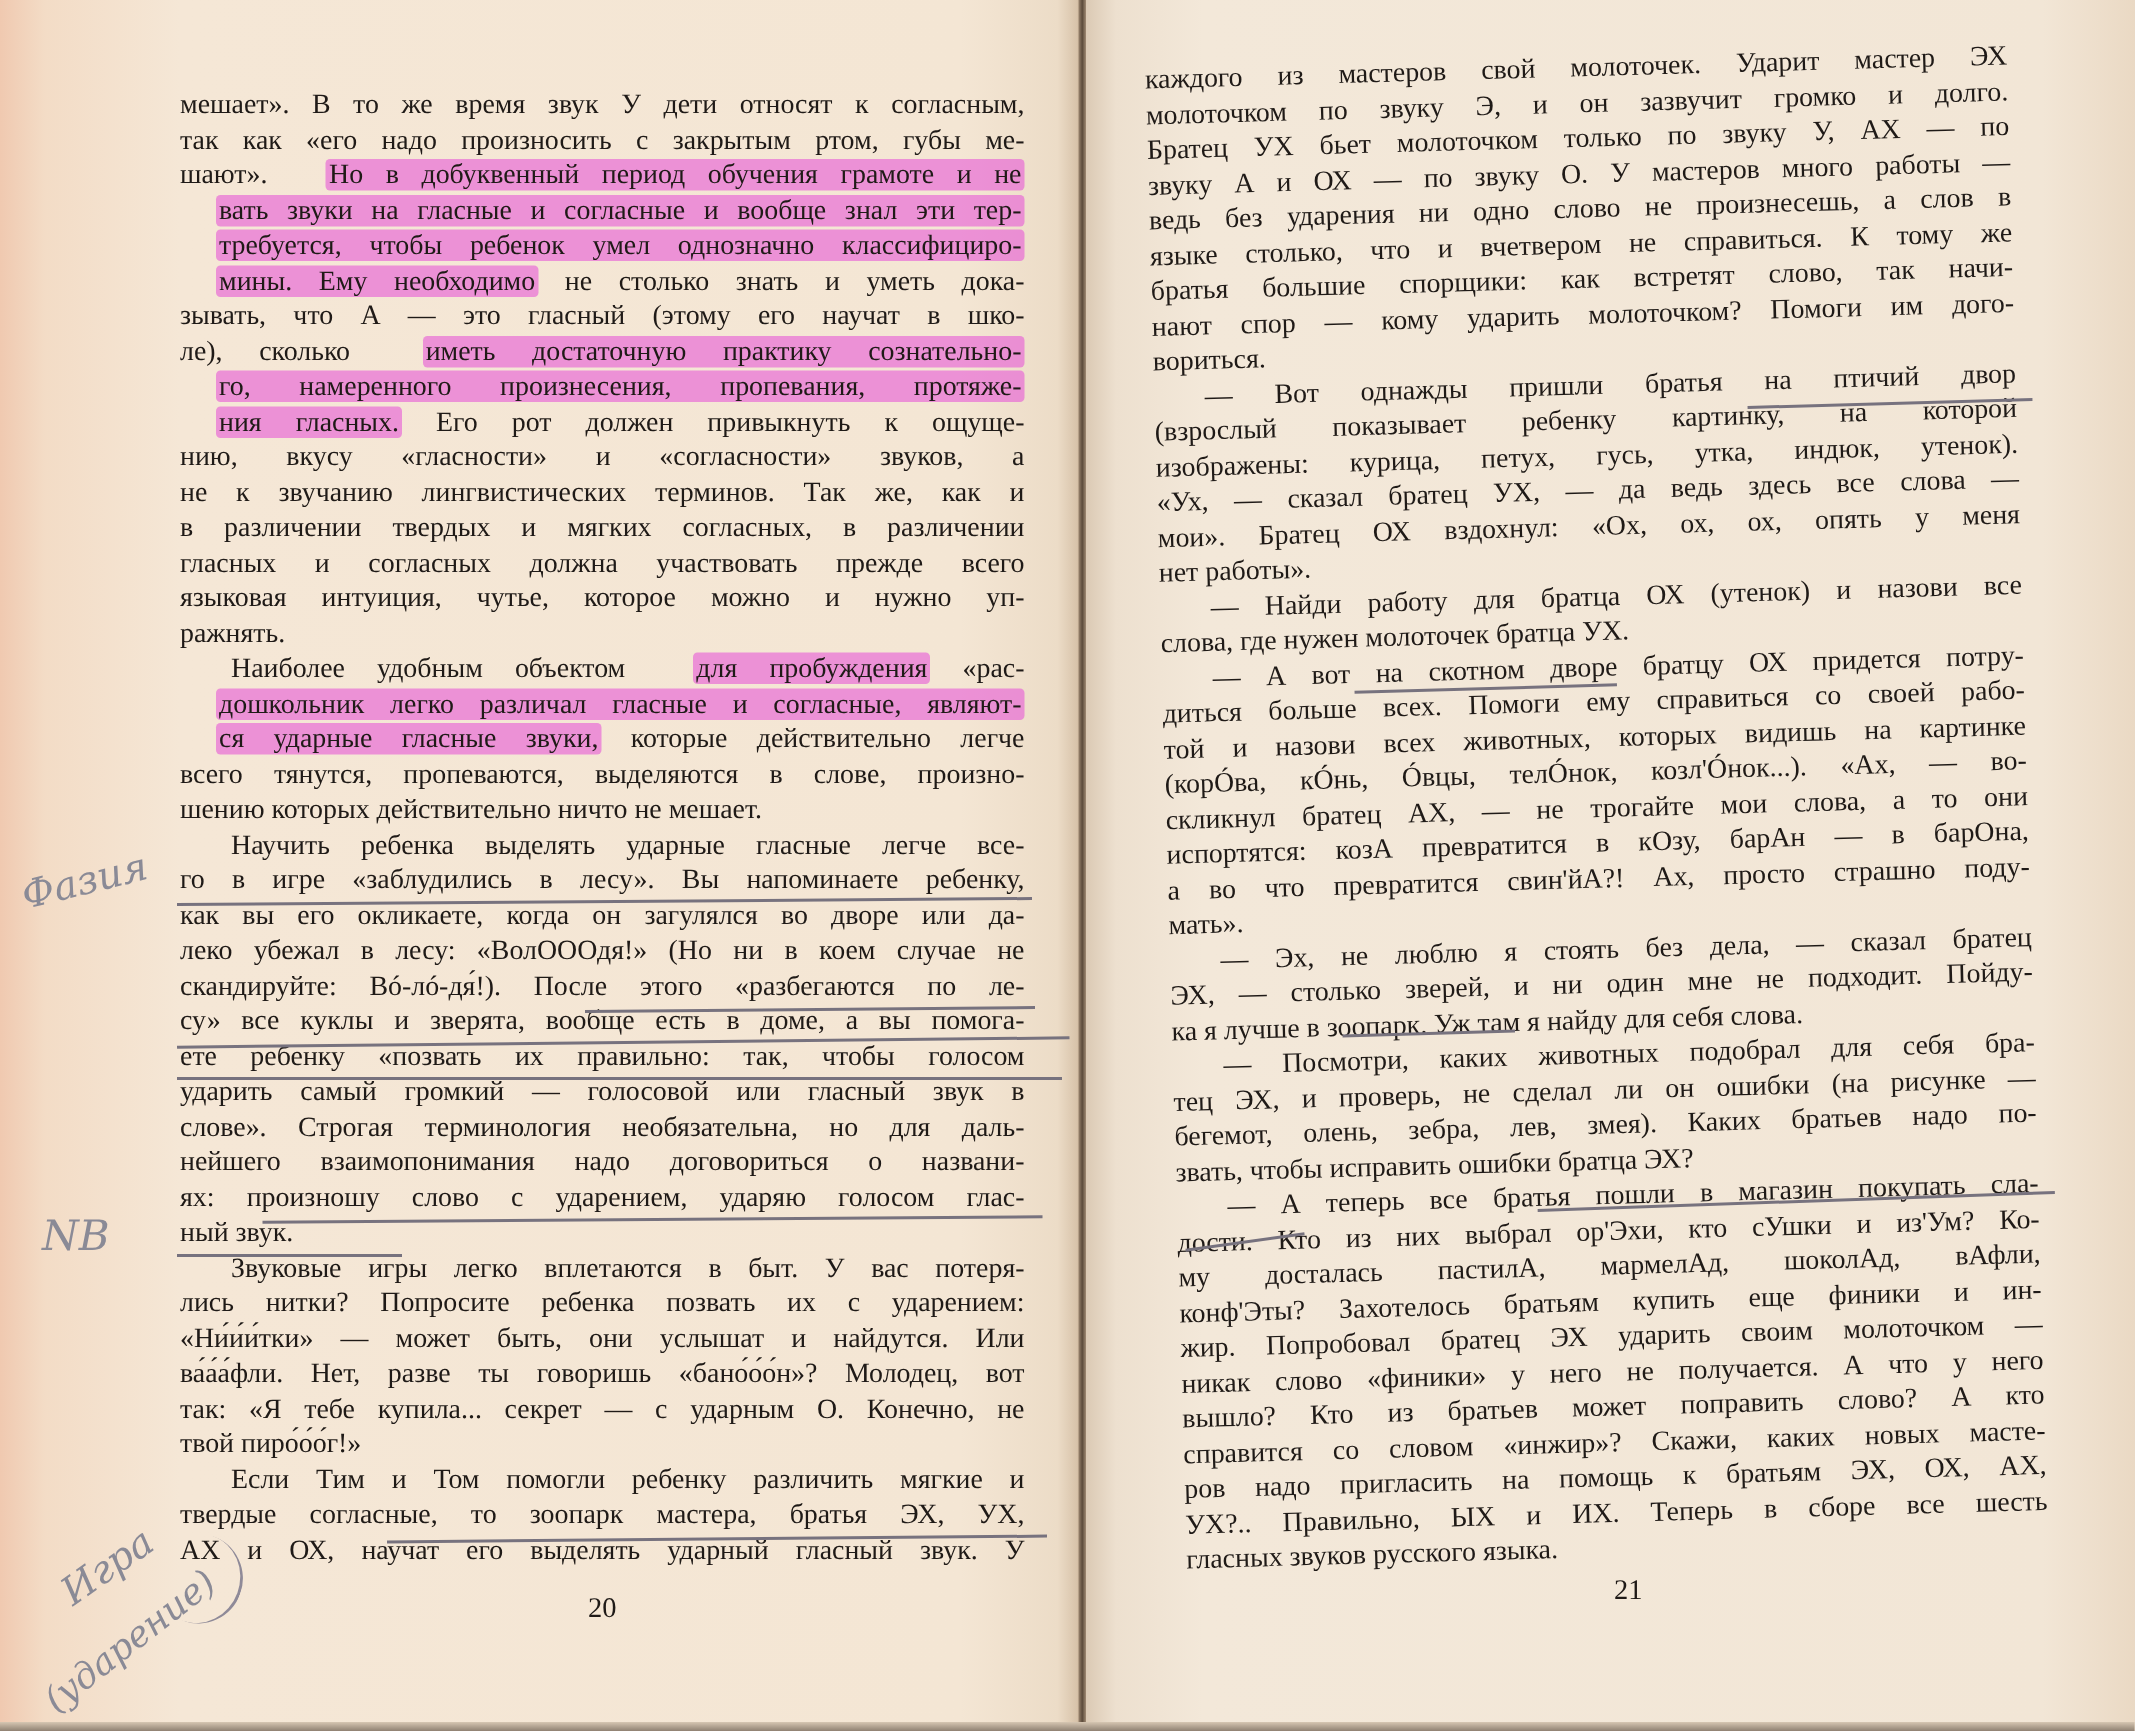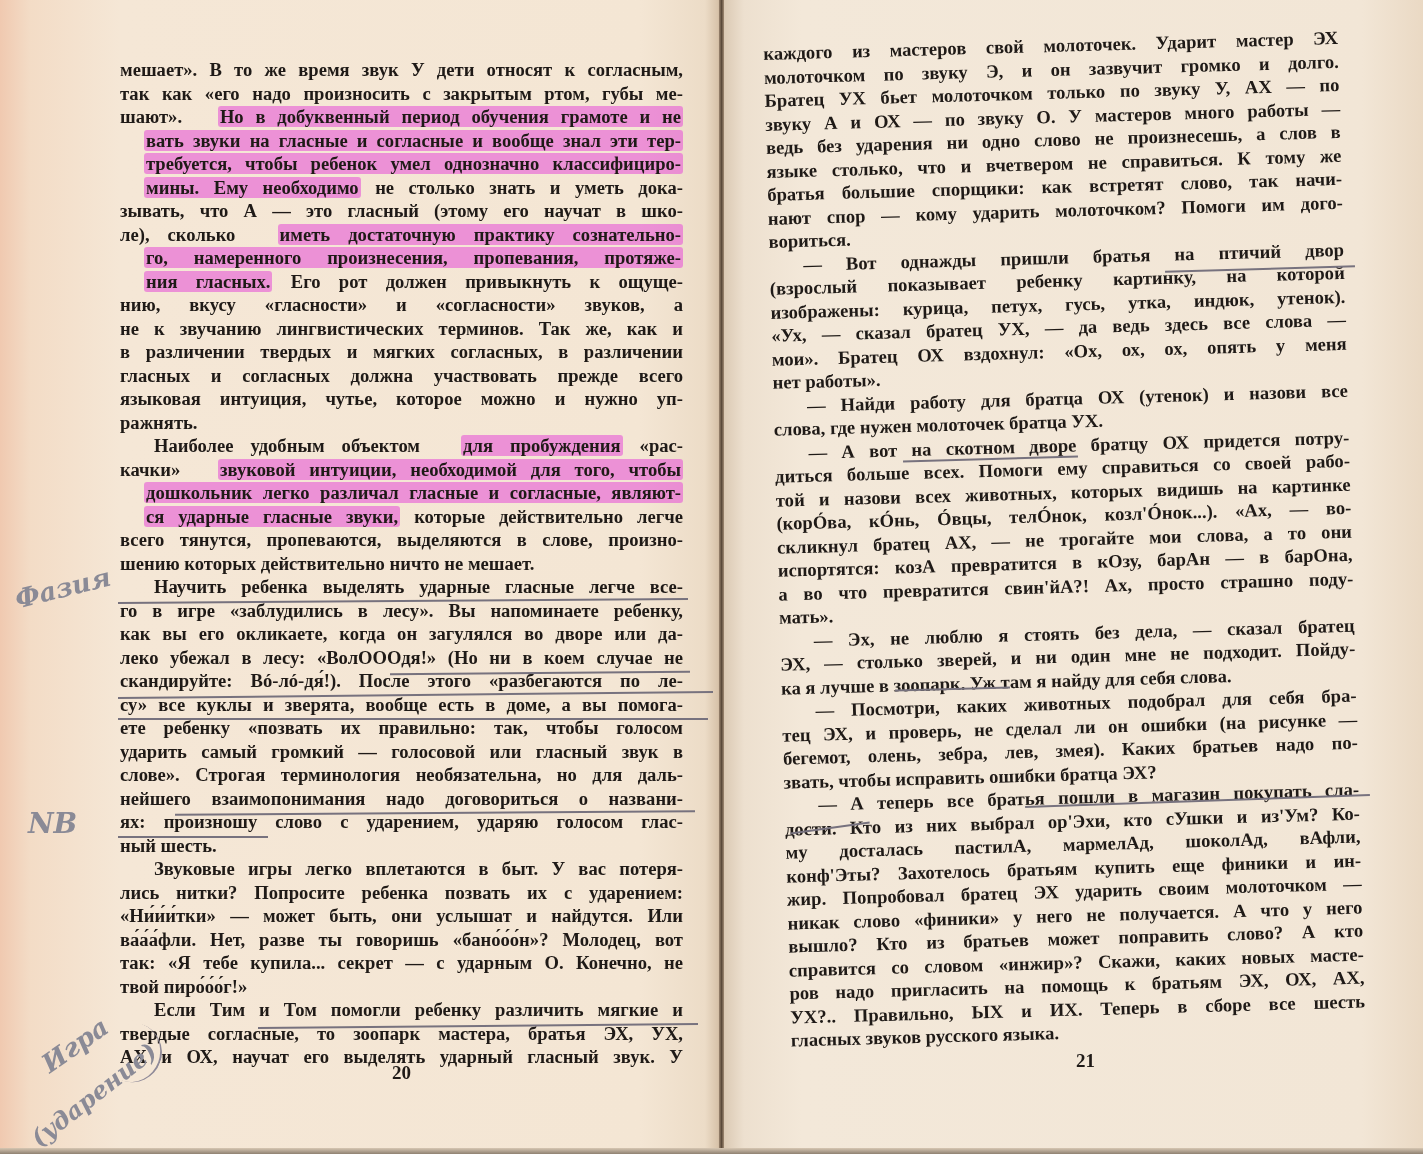--- a/index.html
+++ b/index.html
@@ -2,21 +2,21 @@
 <html><head>
 <meta charset="utf-8">
 <style>
   html, body { margin: 0; padding: 0; }
   body {
     width: 1423px; height: 1154px; overflow: hidden;
     background: #e9d9c6;
     font-family: "Liberation Serif", "DejaVu Serif", serif;
     position: relative;
   }
-  .spread { position: absolute; inset: 0; font-weight: bold; }
+  .spread { position: absolute; inset: 0; }
   .page {
     position: absolute; top: 0; height: 1154px;
   }
   .page-left {
     left: 0; width: 722px;
     background: linear-gradient(to right, #f0c9b0 0px, #f3dcc6 30px, #f5e7d6 120px, #f4e6d4 640px, #ecdcc7 705px, #d8c3aa 718px, #b79f86 722px);
   }
   .page-right {
     left: 722px; width: 701px;
     background: linear-gradient(to right, #d9c7b1 0px, #ede0cf 22px, #f3e8d9 80px, #f2e6d6 640px, #ead9c4 701px);
@@ -100,37 +100,36 @@
     <span class="line"><span>ле), сколько </span><span class="hl">иметь достаточную практику сознательно-</span></span>
     <span class="line"><span class="hl">го, намеренного произнесения, пропевания, протяже-</span></span>
     <span class="line"><span class="hl">ния гласных.</span><span> Его рот должен привыкнуть к ощуще-</span></span>
     <span class="line">нию, вкусу «гласности» и «согласности» звуков, а</span>
     <span class="line">не к звучанию лингвистических терминов. Так же, как и</span>
     <span class="line">в различении твердых и мягких согласных, в различении</span>
     <span class="line">гласных и согласных должна участвовать прежде всего</span>
     <span class="line">языковая интуиция, чутье, которое можно и нужно уп-</span>
     <span class="line last">ражнять.</span>
     <span class="line indent"><span>Наиболее удобным объектом </span><span class="hl">для пробуждения</span><span> «рас-</span></span>
-    <span class="line"><span>качки» </span><span class="hl">звуковой интуиции, необходимой для того, чтобы</span></span>
     <span class="line"><span class="hl">дошкольник легко различал гласные и согласные, являют-</span></span>
     <span class="line"><span class="hl">ся ударные гласные звуки,</span><span> которые действительно легче</span></span>
     <span class="line">всего тянутся, пропеваются, выделяются в слове, произно-</span>
     <span class="line last">шению которых действительно ничто не мешает.</span>
     <span class="line indent">Научить ребенка выделять ударные гласные легче все-</span>
     <span class="line">го в игре «заблудились в лесу». Вы напоминаете ребенку,</span>
     <span class="line">как вы его окликаете, когда он загулялся во дворе или да-</span>
     <span class="line">леко убежал в лесу: «ВолОООдя!» (Но ни в коем случае не</span>
     <span class="line">скандируйте: Вó-лó-дя́!). После этого «разбегаются по ле-</span>
     <span class="line">су» все куклы и зверята, вообще есть в доме, а вы помога-</span>
     <span class="line">ете ребенку «позвать их правильно: так, чтобы голосом</span>
     <span class="line">ударить самый громкий — голосовой или гласный звук в</span>
     <span class="line">слове». Строгая терминология необязательна, но для даль-</span>
     <span class="line">нейшего взаимопонимания надо договориться о названи-</span>
     <span class="line">ях: произношу слово с ударением, ударяю голосом глас-</span>
-    <span class="line last">ный шесть.</span>
+    <span class="line last">ный звук.</span>
     <span class="line indent">Звуковые игры легко вплетаются в быт. У вас потеря-</span>
     <span class="line">лись нитки? Попросите ребенка позвать их с ударением:</span>
     <span class="line">«Ни́и́и́тки» — может быть, они услышат и найдутся. Или</span>
     <span class="line">ва́а́а́фли. Нет, разве ты говоришь «бано́о́о́н»? Молодец, вот</span>
     <span class="line">так: «Я тебе купила... секрет — с ударным О. Конечно, не</span>
     <span class="line last">твой пиро́о́о́г!»</span>
     <span class="line indent">Если Тим и Том помогли ребенку различить мягкие и</span>
     <span class="line">твердые согласные, то зоопарк мастера, братья ЭХ, УХ,</span>
     <span class="line">АХ и ОХ, научат его выделять ударный гласный звук. У</span>
   </div>

